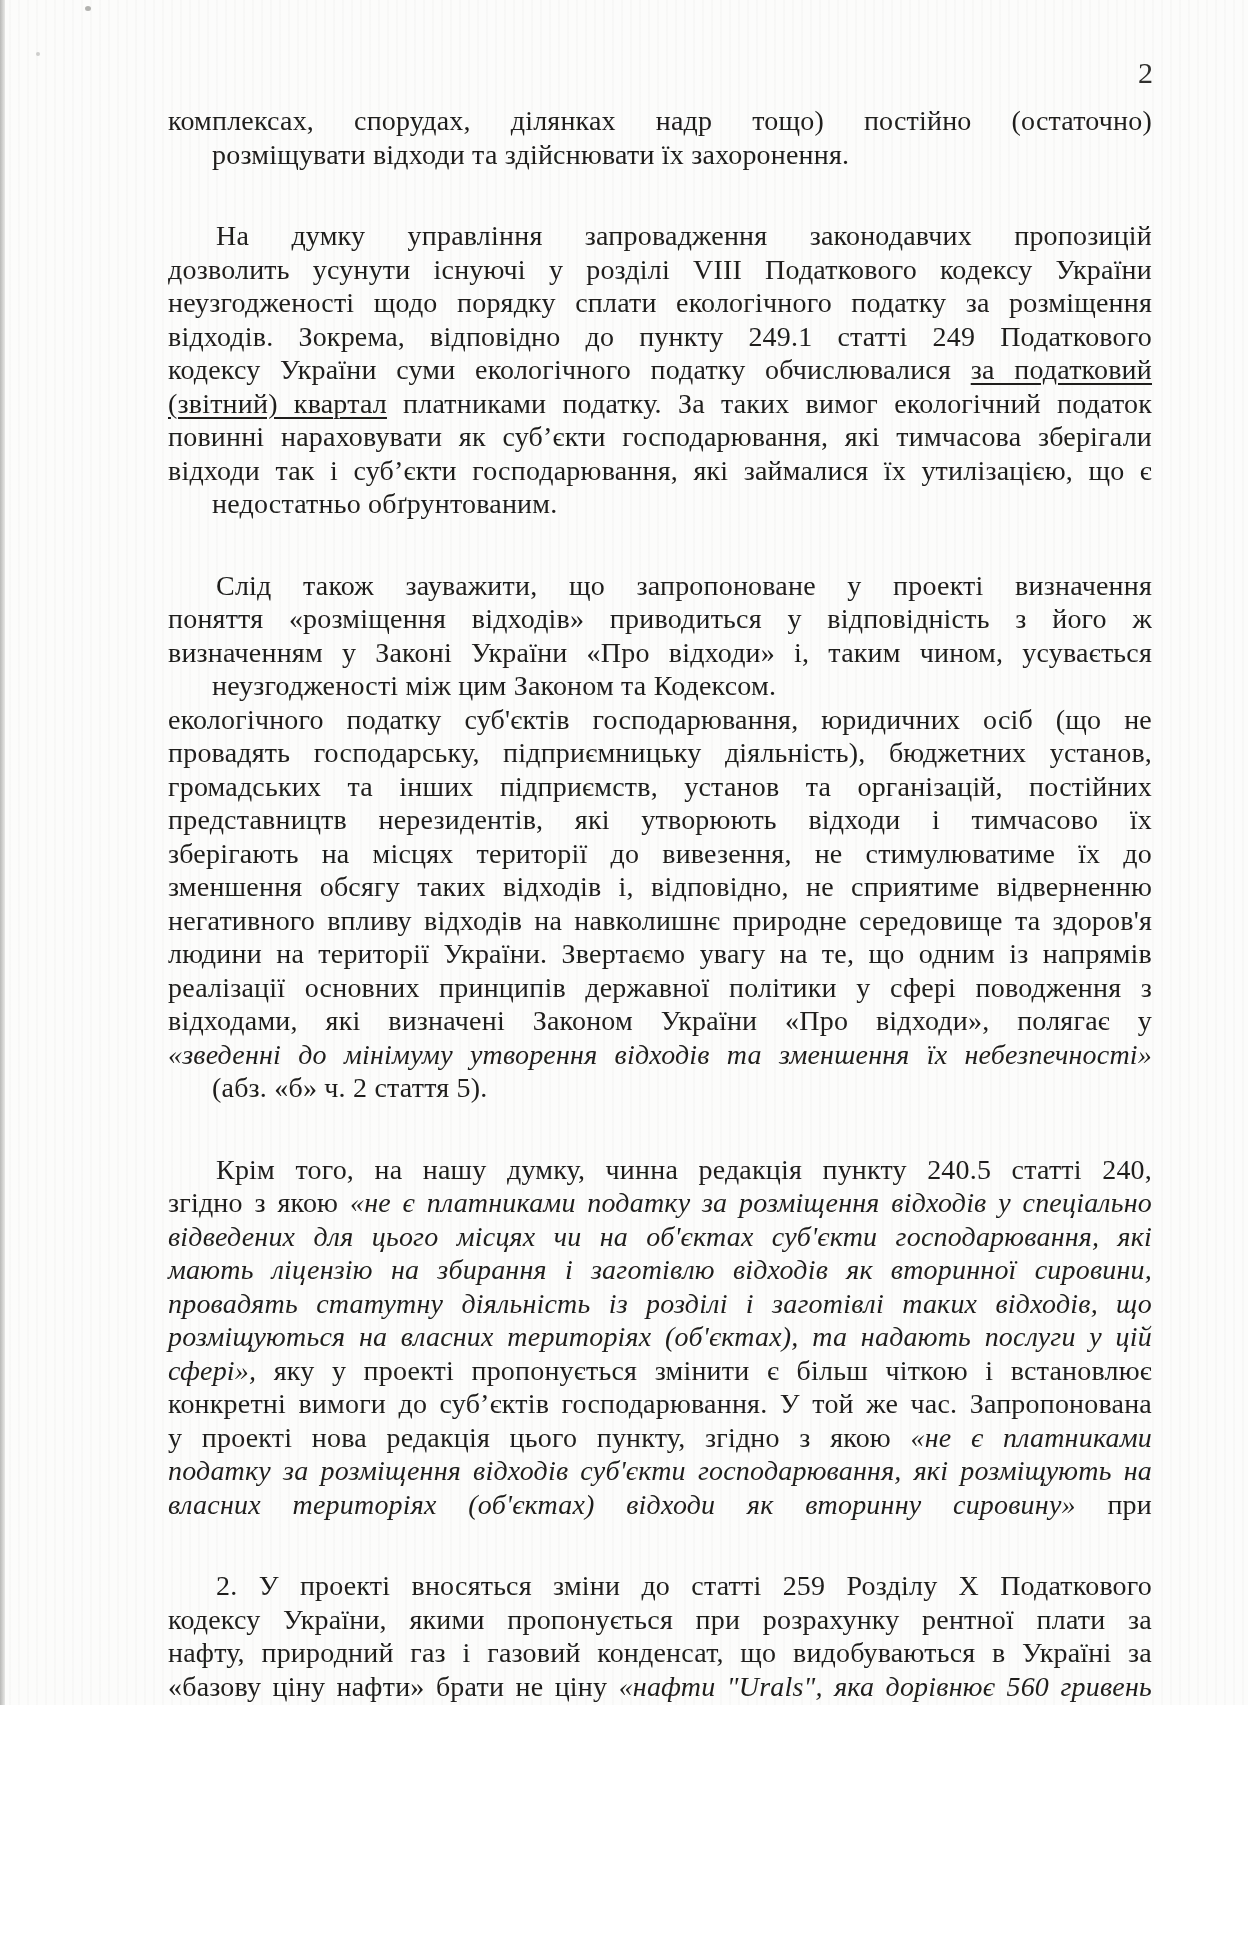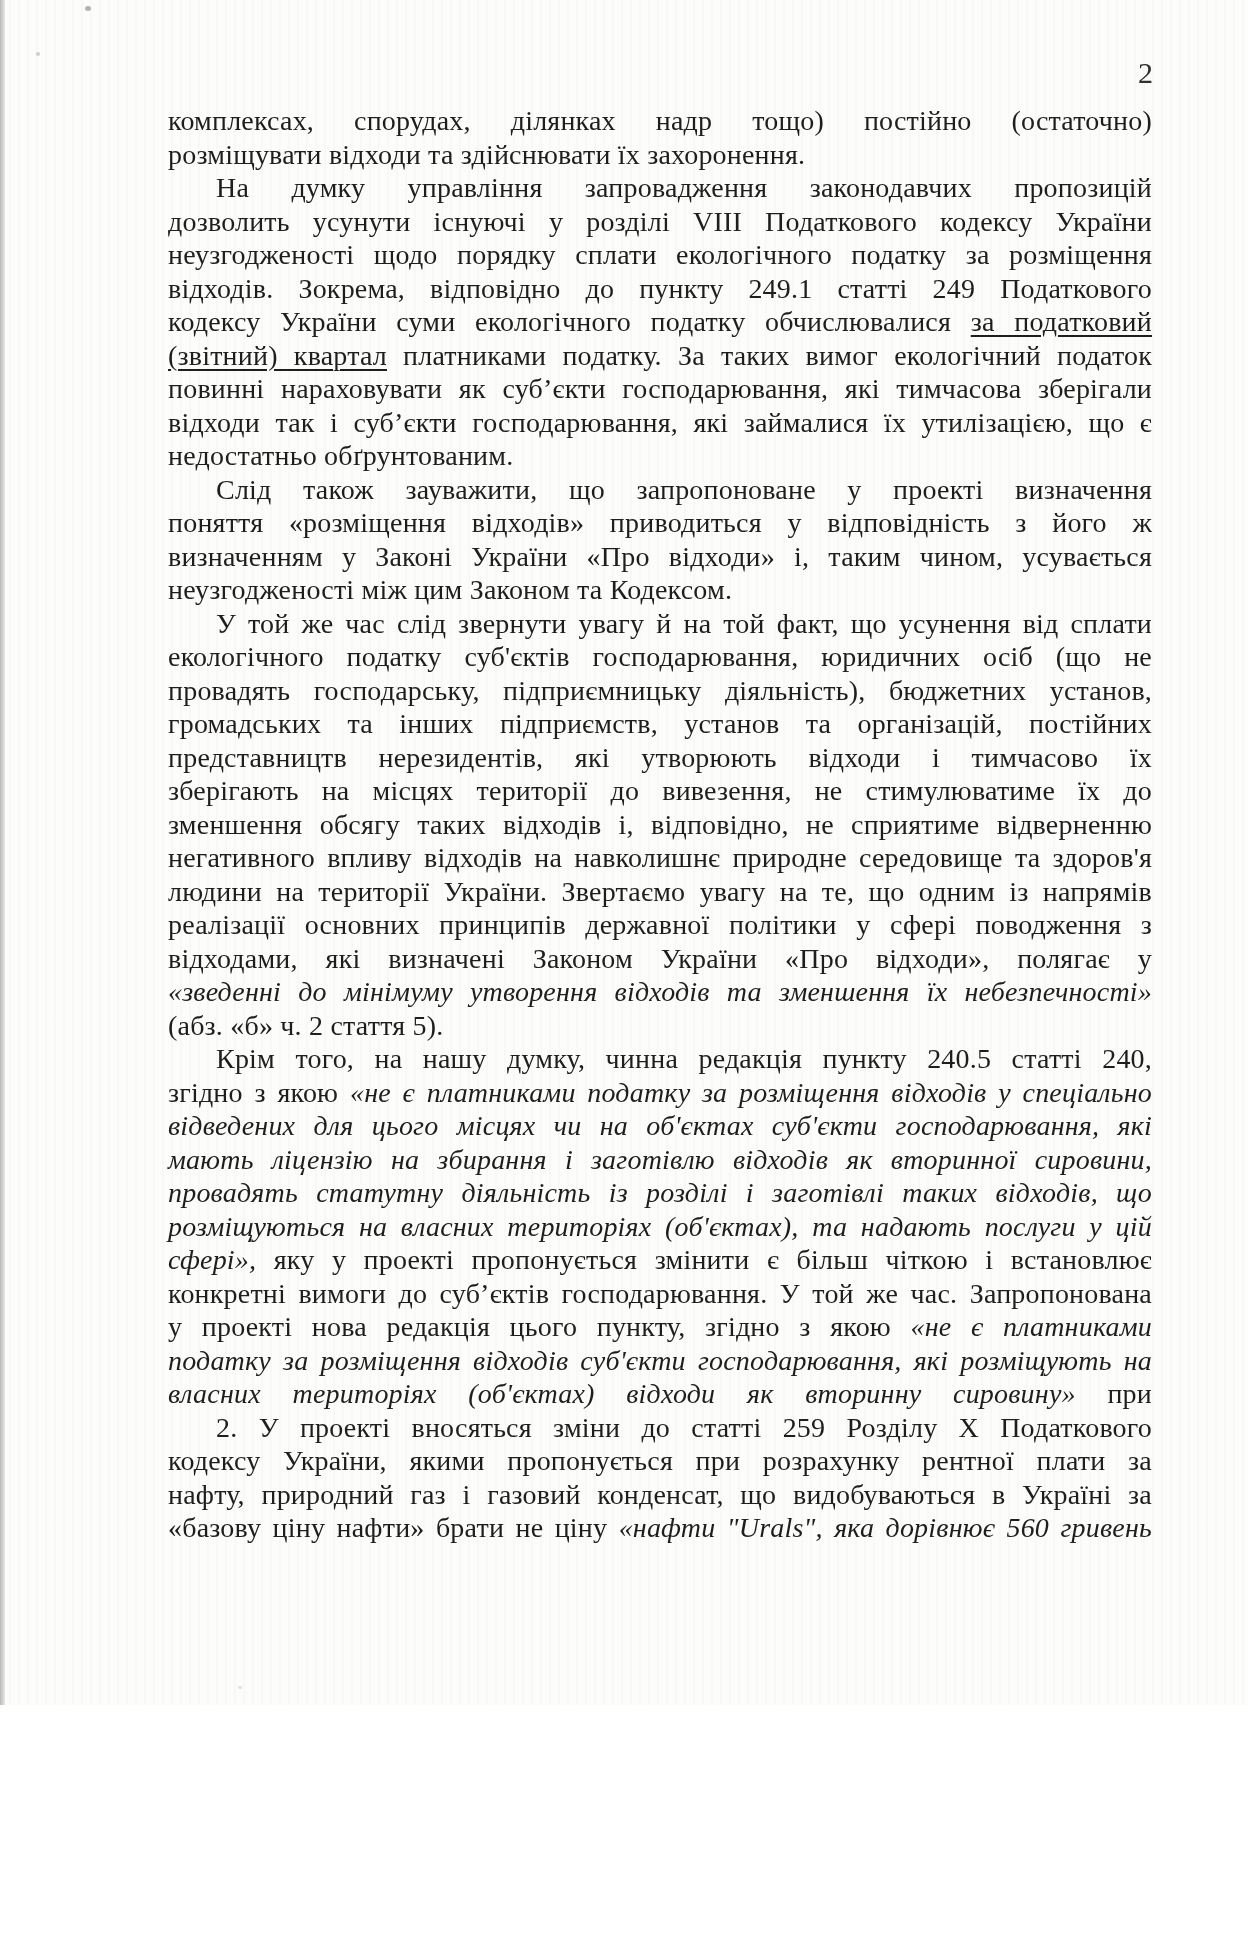--- a/index.html
+++ b/index.html
@@ -62,22 +62,23 @@
     letter-spacing: 0.2px;
   }
   .line {
     text-align: justify;
     text-align-last: justify;
     white-space: normal;
   }
   .line.left {
     text-align: left;
     text-align-last: left;
+    margin-left: 44px;
   }
-  .line.indent { text-indent: 48px; }
+  .line.indent { text-indent: 48px; margin-top: 48px; }
   .line.gap { }
   .seg-n { font-style: normal; }
   .seg-i { font-style: italic; }
   .seg-u {
     text-decoration: underline;
     text-decoration-thickness: 2px;
     text-underline-offset: 4px;
   }
 </style>
 </head>
@@ -99,21 +100,20 @@
       <div class="line"><span class="seg-n">відходів. Зокрема, відповідно до пункту 249.1 статті 249 Податкового</span></div>
       <div class="line"><span class="seg-n">кодексу України суми екологічного податку обчислювалися </span><span class="seg-u">за податковий</span></div>
       <div class="line"><span class="seg-u">(звітний) квартал</span><span class="seg-n"> платниками податку. За таких вимог екологічний податок</span></div>
       <div class="line"><span class="seg-n">повинні нараховувати як суб’єкти господарювання, які тимчасова зберігали</span></div>
       <div class="line"><span class="seg-n">відходи так і суб’єкти господарювання, які займалися їх утилізацією, що є</span></div>
       <div class="line left"><span class="seg-n">недостатньо обґрунтованим.</span></div>
       <div class="line indent"><span class="seg-n">Слід також зауважити, що запропоноване у проекті визначення</span></div>
       <div class="line"><span class="seg-n">поняття «розміщення відходів» приводиться у відповідність з його ж</span></div>
       <div class="line"><span class="seg-n">визначенням у Законі України «Про відходи» і, таким чином, усувається</span></div>
       <div class="line left"><span class="seg-n">неузгодженості між цим Законом та Кодексом.</span></div>
-      <div class="line indent"><span class="seg-n">У той же час слід звернути увагу й на той факт, що усунення від сплати</span></div>
       <div class="line"><span class="seg-n">екологічного податку суб'єктів господарювання, юридичних осіб (що не</span></div>
       <div class="line"><span class="seg-n">провадять господарську, підприємницьку діяльність), бюджетних установ,</span></div>
       <div class="line"><span class="seg-n">громадських та інших підприємств, установ та організацій, постійних</span></div>
       <div class="line"><span class="seg-n">представництв нерезидентів, які утворюють відходи і тимчасово їх</span></div>
       <div class="line"><span class="seg-n">зберігають на місцях території до вивезення, не стимулюватиме їх до</span></div>
       <div class="line"><span class="seg-n">зменшення обсягу таких відходів і, відповідно, не сприятиме відверненню</span></div>
       <div class="line"><span class="seg-n">негативного впливу відходів на навколишнє природне середовище та здоров'я</span></div>
       <div class="line"><span class="seg-n">людини на території України. Звертаємо увагу на те, що одним із напрямів</span></div>
       <div class="line"><span class="seg-n">реалізації основних принципів державної політики у сфері поводження з</span></div>
       <div class="line"><span class="seg-n">відходами, які визначені Законом України «Про відходи», полягає у</span></div>

